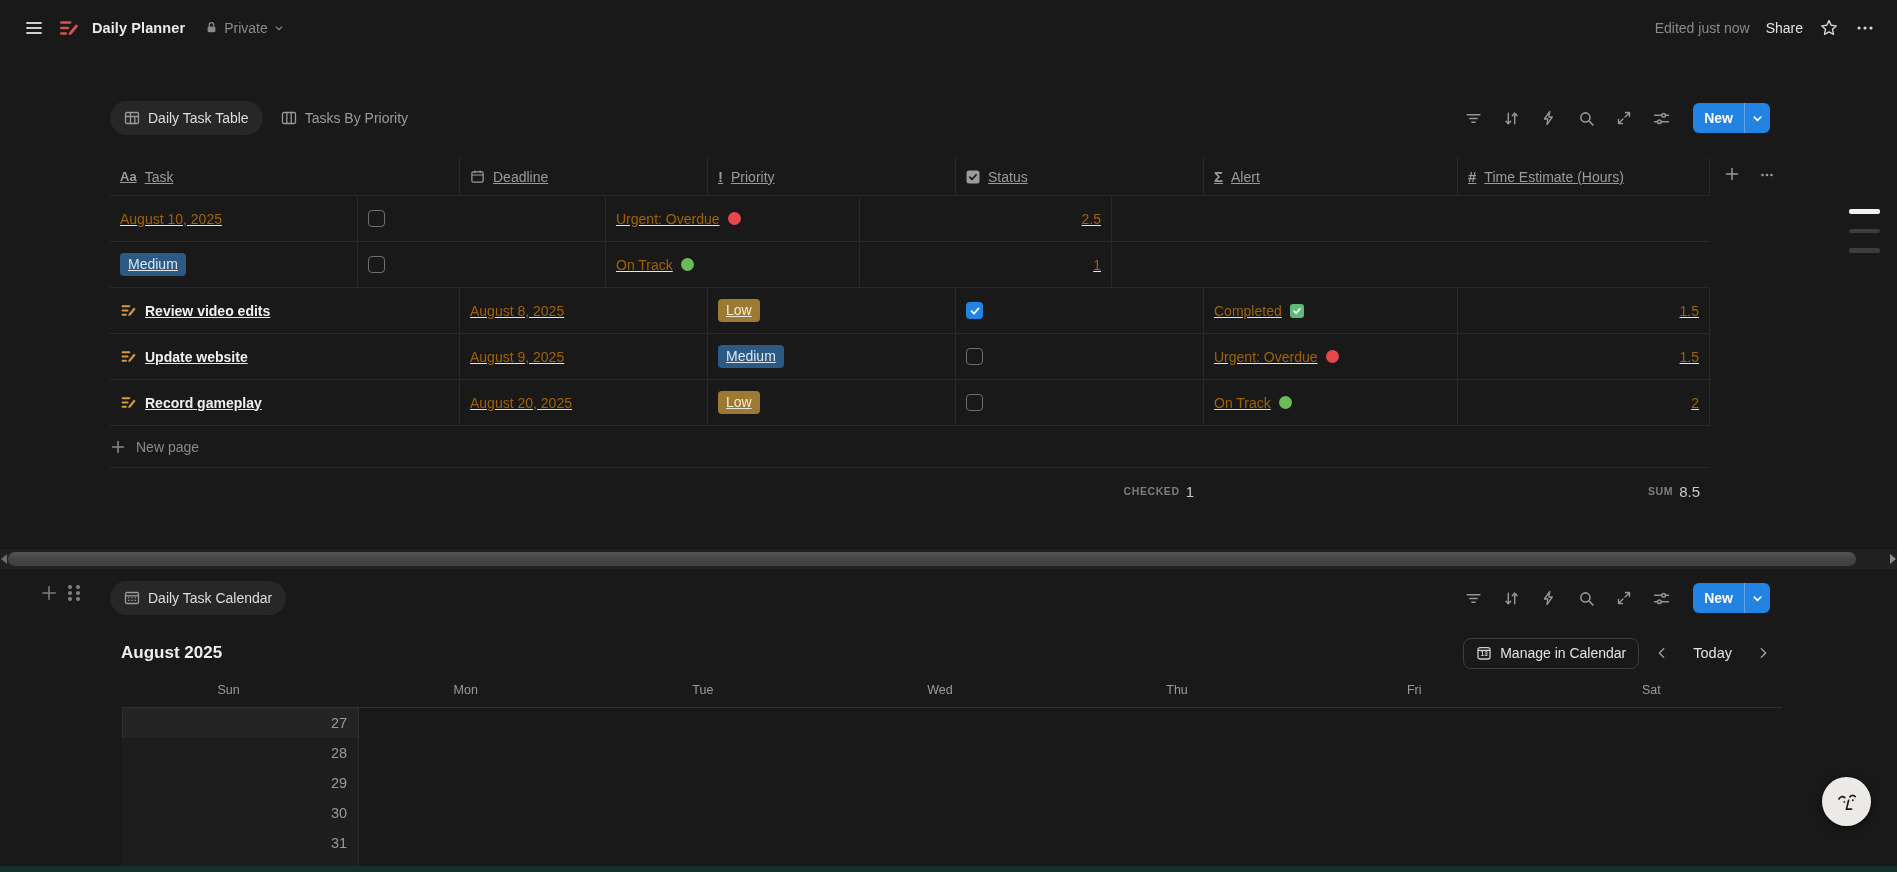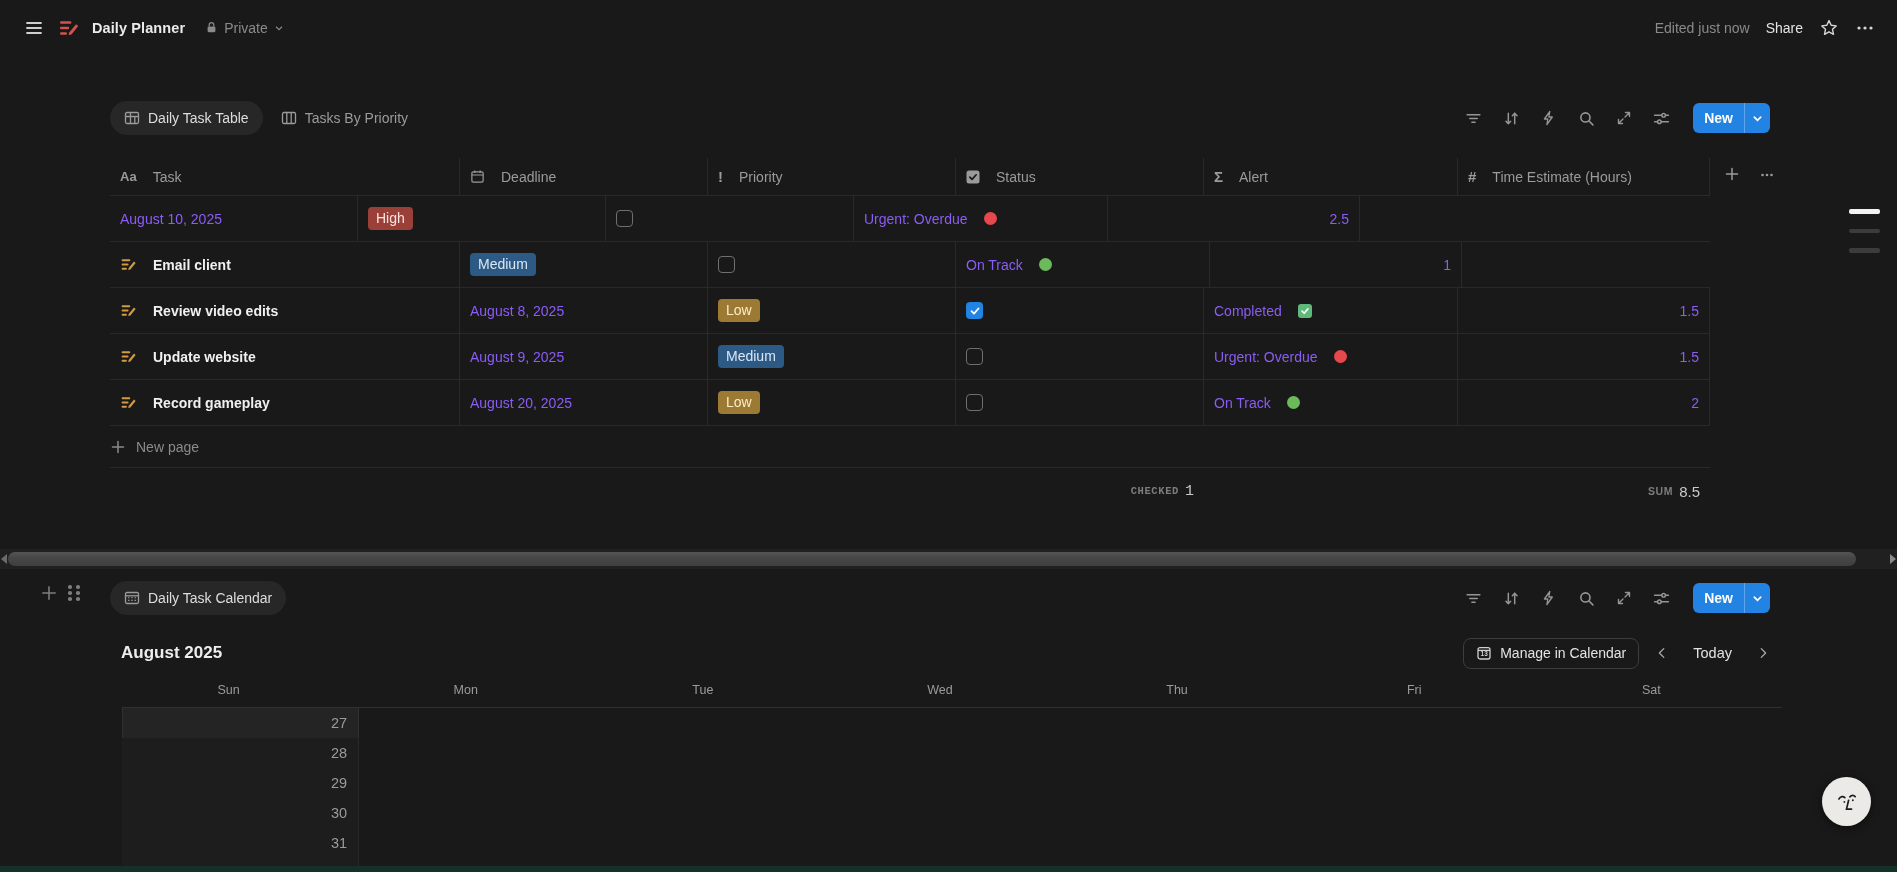--- a/index.html
+++ b/index.html
@@ -46,49 +46,49 @@
                    display:flex; align-items:center; padding:0 7px; color:#fff; }
 
   
   .cal-leading { position:absolute; top:584px; left:40px; display:flex; align-items:center; gap:10px; color:#7d7d7d; }
   .drag-dots { display:grid; grid-template-columns:4px 4px; grid-auto-rows:4px; gap:2px 4px; }
   .drag-dots i { width:3.5px; height:3.5px; border-radius:50%; background:#7d7d7d; }
 
   
   .table-wrap { position:absolute; top:158px; left:110px; width:1680px; }
   .t-row { display:flex; align-items:stretch; width:1600px; border-bottom:1px solid rgba(255,255,255,.07); }
-  .t-cell { display:flex; align-items:center; gap:16px; padding:0 10px;
-            border-right:1px solid rgba(255,255,255,.07); font-size:14px; overflow:hidden; white-space:nowrap; }
+  .t-cell { display:flex; align-items:center; gap:8px; padding:0 10px;
+            border-right:1px solid rgba(255,255,255,.07); font-size:14px; overflow:hidden; white-space:nowrap;text-decoration:underline; }
   .col-task{width:350px} .col-deadline{width:248px} .col-priority{width:248px}
   .col-status{width:248px} .col-alert{width:254px} .col-time{width:252px; justify-content:flex-end;}
   .t-header { height:38px; }
   .t-header .t-cell { color:#9b9b9b; }
   .t-header .hdr-glyph { font-size:13px; color:#9b9b9b; font-weight:700; }
   .hdr-extra { position:absolute; top:8px; display:flex; align-items:center; color:#9b9b9b; cursor:pointer; }
   .t-data { height:46px; cursor:pointer; }
   .task-name { font-weight:600; color:#f0f0f0; }
-  .cell-text { color:#8b5cf6; }
+  .cell-text { color:#a16207; }
   .badge { font-size:14px; line-height:1; padding:4px 8px 5px; border-radius:4px; color:#f6f2ef; }
   .badge.red { background:#9a4038; color:#ffe2dd; }
   .badge.blue { background:#2d5a85; color:#d9e7f5; }
   .badge.yellow { background:#9d7a33; color:#fdecc8; }
   .checkbox { width:17px; height:17px; border-radius:4px; border:1.6px solid #6f6f6f; background:transparent; cursor:pointer; }
   .checkbox.checked { border:none; background:#2383e2; display:flex; align-items:center; justify-content:center; }
   .dot { width:13px; height:13px; border-radius:50%; display:inline-block; }
   .dot.red { background:#e5484d; }
   .dot.green { background:#6cbb5a; }
   .check-sq { width:14px; height:14px; border-radius:3px; background:#5fb97a; display:inline-flex; align-items:center; justify-content:center; }
   .newpage-row { height:42px; display:flex; align-items:center; gap:10px; width:1600px;
                  border-bottom:1px solid rgba(255,255,255,.07); color:#8a8a8a; font-size:14px; cursor:pointer; }
   .t-footer { position:relative; height:46px; width:1600px; }
   .agg { position:absolute; top:0; height:100%; display:flex; align-items:center; justify-content:flex-end;
          gap:6px; padding-right:10px; }
   .agg-label { font-size:10.5px; letter-spacing:.6px; color:#7d7d7d; font-weight:700; }
   .agg-value { font-size:15px; color:#c9c9c9; }
-  .agg.checked { left:0; width:1094px;font-family:Liberation Mono, monospace; }
+  .agg.checked { left:0; width:1094px; }
   .agg.sum { left:0; width:1600px; }
 
   
   .h-scroll { position:absolute; top:549px; left:0; width:1897px; height:20px; background:#202020; }
   .h-thumb { position:absolute; top:3px; left:8px; width:1848px; height:14px; border-radius:8px;
              background:linear-gradient(#555 0%, #474747 40%, #3f3f3f 100%); cursor:grab; }
   .h-arrow { position:absolute; top:5px; width:0; height:0; border-top:5px solid transparent; border-bottom:5px solid transparent; }
   .h-arrow.left { left:1px; border-right:6px solid #6b6b6b; }
   .h-arrow.right { right:1px; border-left:6px solid #8a8a8a; }
 
@@ -286,45 +286,33 @@
           <circle cx="9" cy="9" r="1.3"></circle>
           <circle cx="13.5" cy="9" r="1.3"></circle>
         </svg>
     </span>
   </div>
 
   <div class="t-row t-data">
     <div class="t-cell col-deadline">
         <span class="cell-text">August 10, 2025</span>
       </div>
-    <div class="t-cell col-priority">
-        <span class="badge red">High</span>
-      </div>
     <div class="t-cell col-status">
         <span class="checkbox"></span>
       </div>
     <div class="t-cell col-alert">
         <span class="cell-text">Urgent: Overdue</span>
         <span class="dot red"></span>
       </div>
     <div class="t-cell col-time">
         <span class="cell-text">2.5</span>
       </div>
   </div>
 
   <div class="t-row t-data">
-    <div class="t-cell col-task">
-      <span class="icon" style="color:#d29a43">
-        <svg width="17" height="17" viewBox="0 0 20 20">
-            <path d="M3 5h8M3 10h6M3 15h4" stroke="currentColor" stroke-width="2.2" stroke-linecap="round"></path>
-            <path d="M10.2 14.2l6.2-7.6 2 1.6-6.2 7.6-2.6.6z" fill="currentColor"></path>
-          </svg>
-      </span>
-      <span class="task-name">Email client</span>
-    </div>
     <div class="t-cell col-priority">
         <span class="badge blue">Medium</span>
       </div>
     <div class="t-cell col-status">
         <span class="checkbox"></span>
       </div>
     <div class="t-cell col-alert">
         <span class="cell-text">On Track</span>
         <span class="dot green"></span>
       </div>

